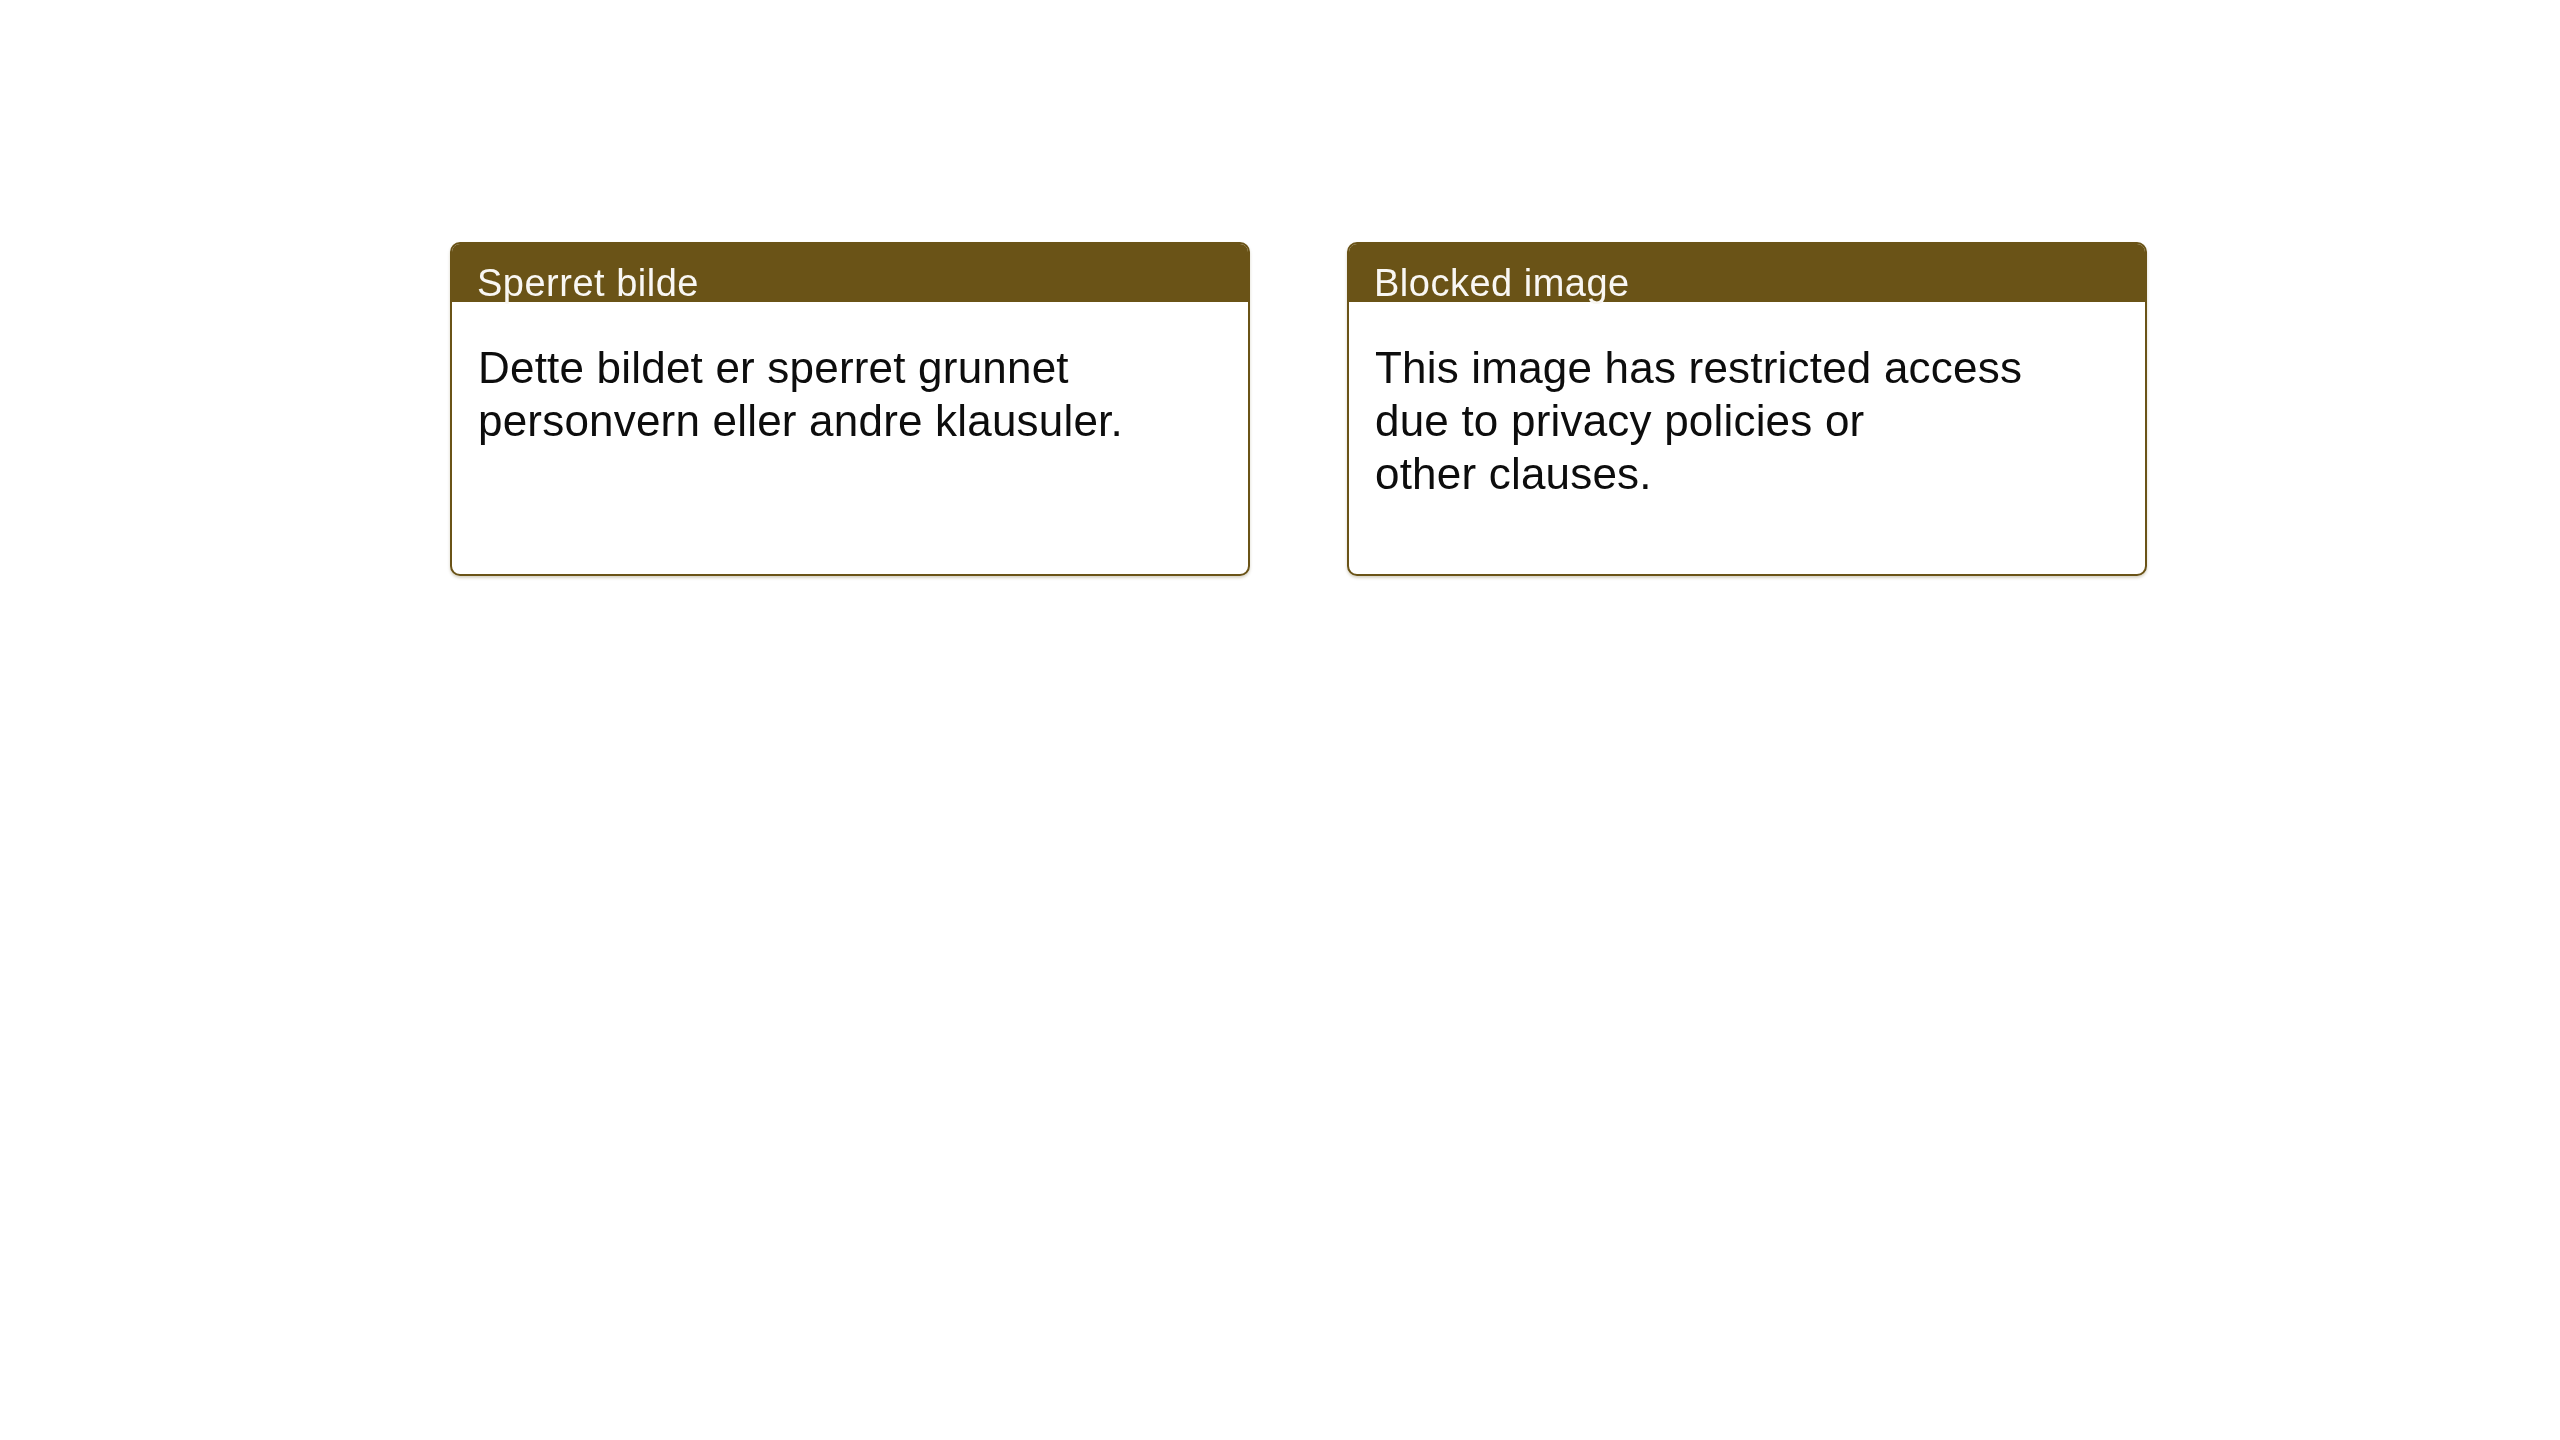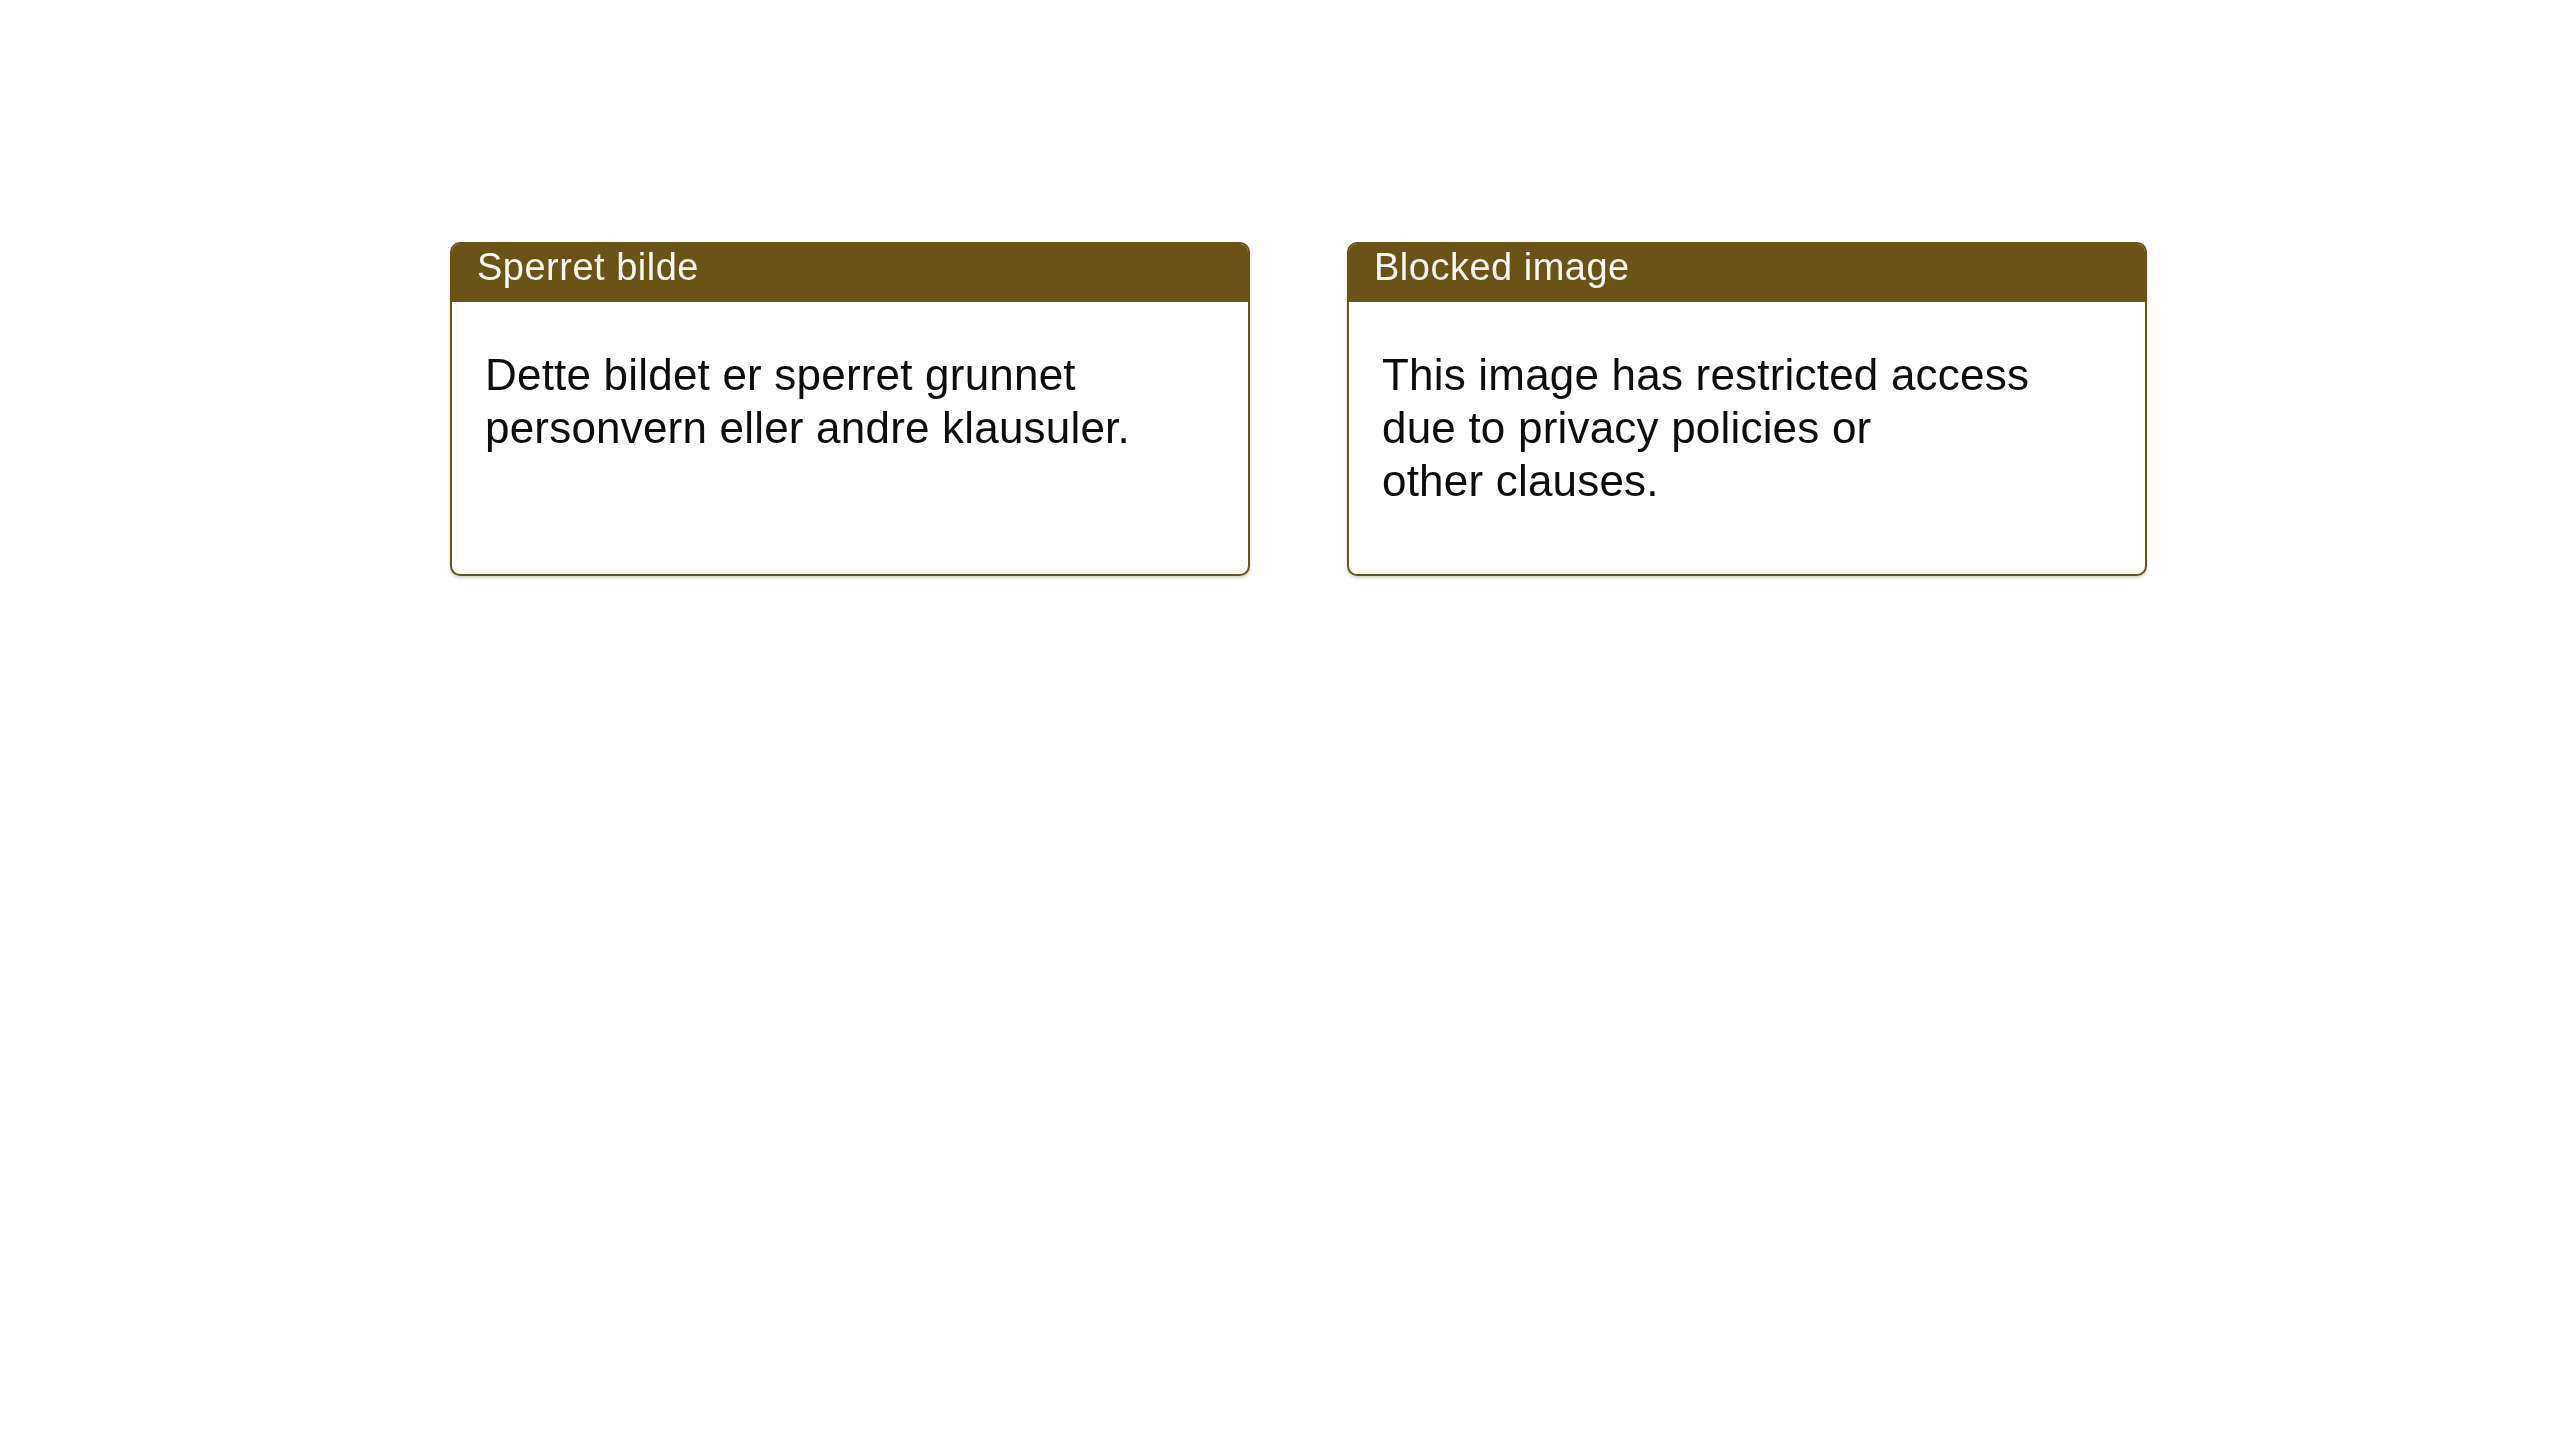--- a/index.html
+++ b/index.html
@@ -29,37 +29,37 @@
     border-radius: 10px;
     box-shadow: 0 2px 3px rgba(96, 78, 24, 0.25);
   }
   .card-left  { left: 450px; }
   .card-right { left: 1347px; }
   .card-header {
     height: 58px;
     background: var(--header-bg, #6a5317);
     border-radius: 8px 8px 0 0;
     display: flex;
-    align-items: flex-start;
+    align-items: flex-end;
     padding: 0 25px;
   }
   .card-title {
     margin: 4px 0 0 0;
     font-size: 38px;
     font-weight: 400;
     line-height: 1;
     color: var(--title-text, #f9f7f3);
     letter-spacing: 0.5px;
     white-space: nowrap;
   }
   .card-body {
     padding: 38px 25px 0 25px;
   }
   .card-text {
-    margin: 8px;
+    margin: 1px;
     font-size: 44px;
     line-height: 53px;
     color: var(--body-text, #0d0d0d);
     white-space: pre-line;
     letter-spacing: 0.2px;
   }
 </style>
 </head>
 <body>
 

